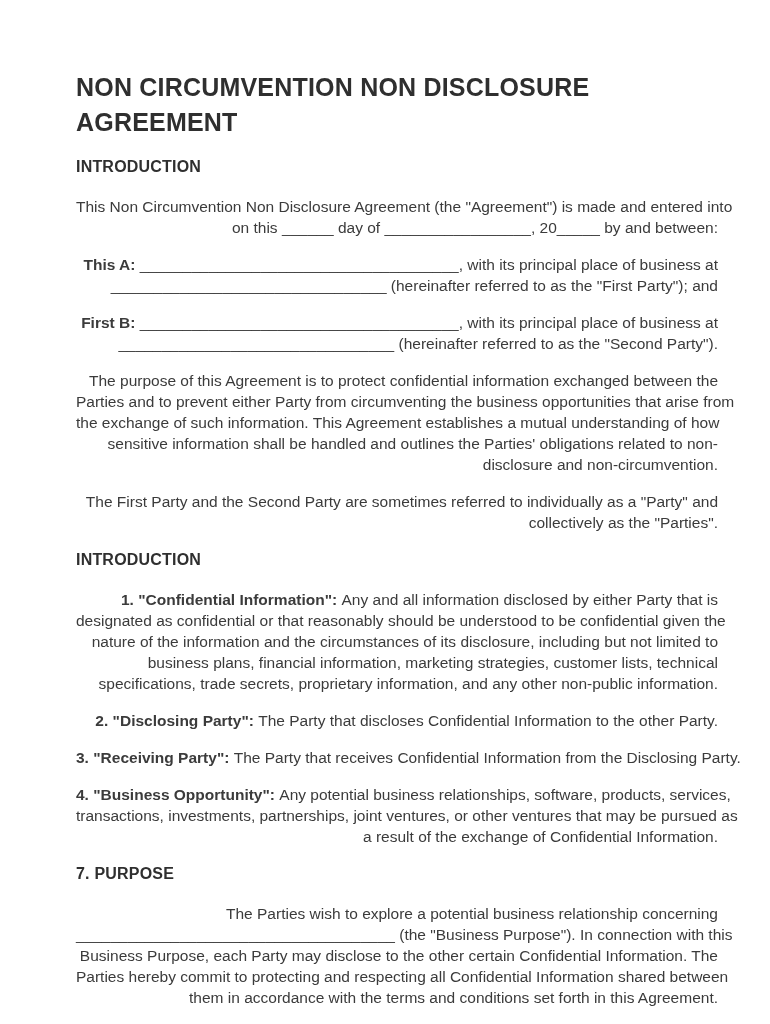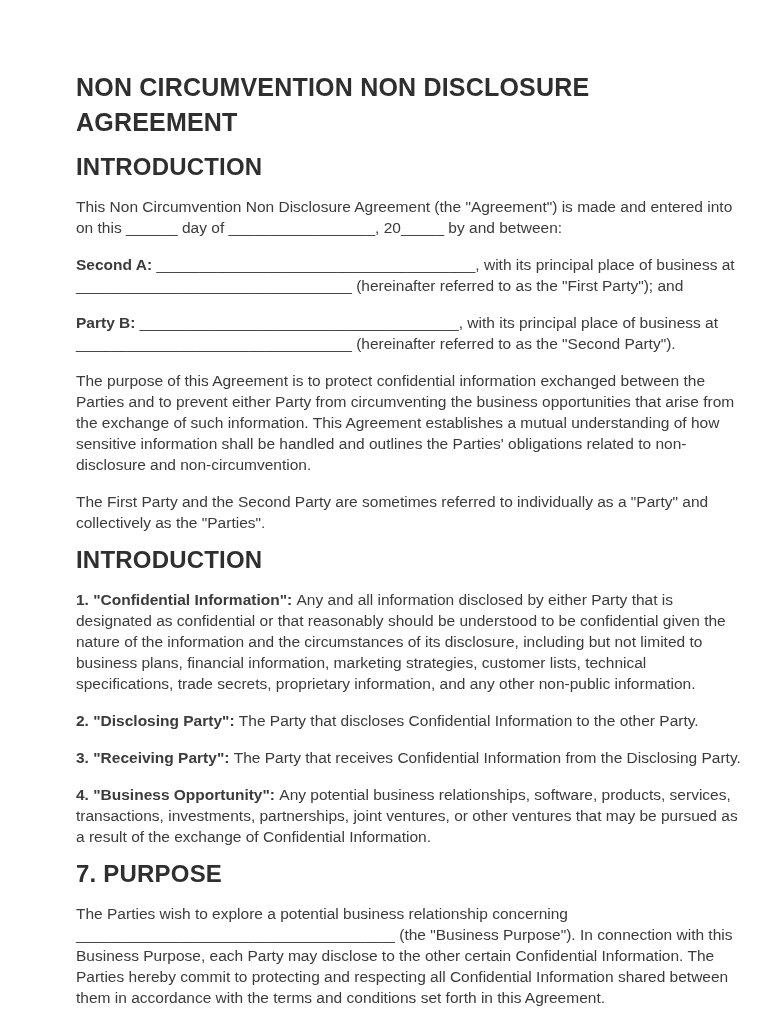--- a/index.html
+++ b/index.html
@@ -25,51 +25,52 @@
   .doc-title {
     font-size: 25px;
     line-height: 35px;
     font-weight: 700;
     color: var(--heading-text, #2f2f2f);
     margin: 0 0 14px 0;
     white-space: pre-line;
     letter-spacing: 0.2px;
   }
   .section-heading {
-    font-size: 24px;
+    font-size: 16px;
     line-height: 26px;
     font-weight: 700;
     color: var(--heading-text, #2f2f2f);
     margin: 14px 0 12px 0;
     letter-spacing: 0.2px;
   }
   .para {
     font-size: 15.5px;
     line-height: 21px;
     font-weight: 400;
     margin: 16px 0 7px 0;
     white-space: pre;
+    text-align: right;
   }
   .para .bold {
     font-weight: 700;
   }
 </style>
 </head>
 <body>
 
 <div class="page">
   <h1 class="doc-title">NON CIRCUMVENTION NON DISCLOSURE
 AGREEMENT</h1>
   <div id="doc-body">
       <h2 class="section-heading">INTRODUCTION</h2>
       <p class="para"><span class="">This Non Circumvention Non Disclosure Agreement (the "Agreement") is made and entered into
 on this ______ day of _________________, 20_____ by and between:</span></p>
-      <p class="para"><span class="bold">Second A: </span><span class="">_____________________________________, with its principal place of business at
+      <p class="para"><span class="bold">This A: </span><span class="">_____________________________________, with its principal place of business at
 ________________________________ (hereinafter referred to as the "First Party"); and</span></p>
-      <p class="para"><span class="bold">Party B: </span><span class="">_____________________________________, with its principal place of business at
+      <p class="para"><span class="bold">First B: </span><span class="">_____________________________________, with its principal place of business at
 ________________________________ (hereinafter referred to as the "Second Party").</span></p>
       <p class="para"><span class="">The purpose of this Agreement is to protect confidential information exchanged between the
 Parties and to prevent either Party from circumventing the business opportunities that arise from
 the exchange of such information. This Agreement establishes a mutual understanding of how
 sensitive information shall be handled and outlines the Parties' obligations related to non-
 disclosure and non-circumvention.</span></p>
       <p class="para"><span class="">The First Party and the Second Party are sometimes referred to individually as a "Party" and
 collectively as the "Parties".</span></p>
       <h2 class="section-heading">INTRODUCTION</h2>
       <p class="para"><span class="bold">1. "Confidential Information": </span><span class="">Any and all information disclosed by either Party that is

